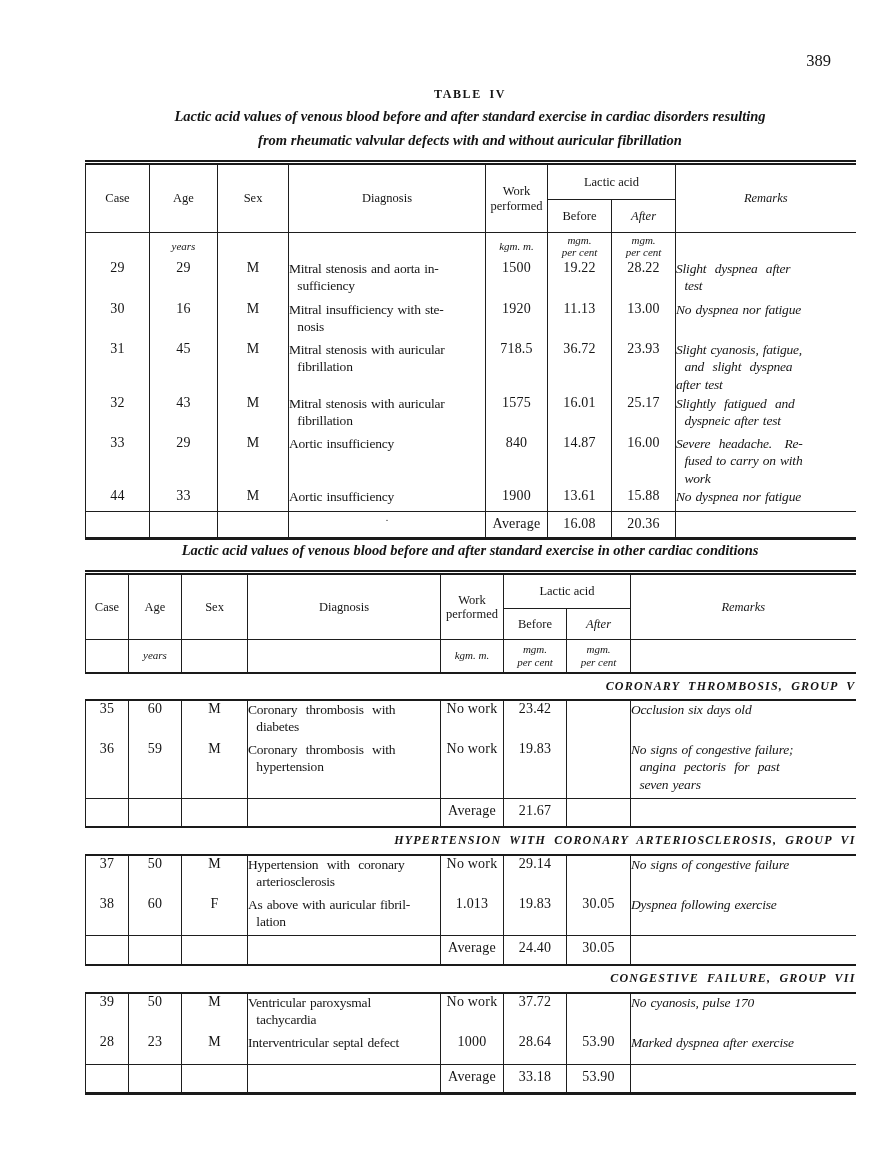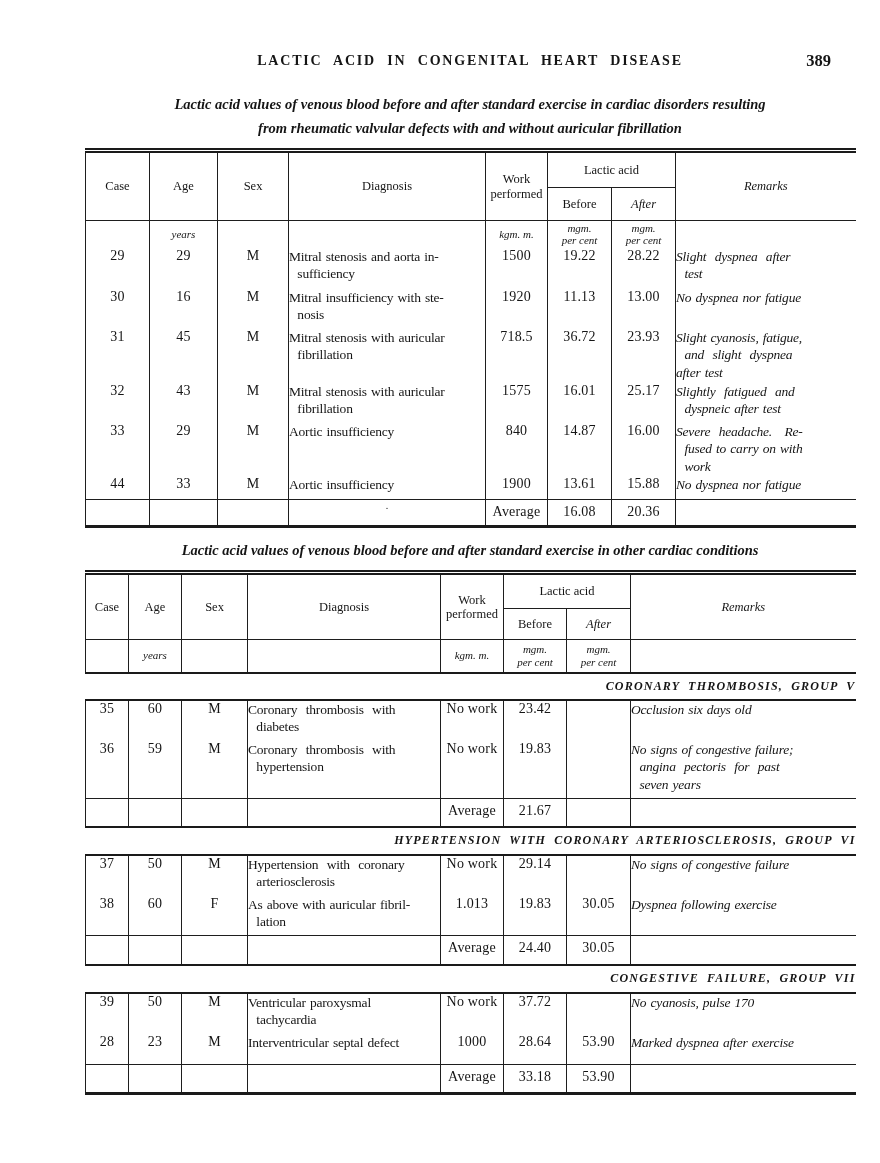--- a/index.html
+++ b/index.html
@@ -3,21 +3,21 @@
 <meta charset="utf-8">
 <style>
   html,body{margin:0;padding:0;background:#ffffff;}
   body{width:880px;height:1163px;position:relative;color:#151515;
        font-family:"Liberation Serif","DejaVu Serif",serif;
        -webkit-font-smoothing:antialiased;}
   .page{position:relative;width:880px;height:1163px;overflow:hidden;}
 
   .running-head{position:absolute;top:53px;left:85px;width:770px;text-align:center;
     font-size:14px;font-weight:bold;letter-spacing:1.8px;word-spacing:6px;}
-  .pageno{position:absolute;right:24px;top:-2px;font-size:16.5px;font-weight:bold;
+  .pageno{position:absolute;right:24px;top:-2px;font-size:16.5px;font-weight:normal;
     letter-spacing:0;word-spacing:0;}
 
   .table-block{position:absolute;left:85px;width:770px;}
   .block4{top:88px;}
   .block5{top:534px;}
   .tbl-label{text-align:center;font-size:12px;font-weight:bold;letter-spacing:1.6px;
     word-spacing:3px;line-height:12px;}
   .tbl-title{text-align:center;font-style:italic;font-weight:bold;font-size:14.5px;
     line-height:24px;margin:4px 0 8px;white-space:pre-wrap;}
 
@@ -53,25 +53,25 @@
 
   .h24{height:24px}.h27{height:27px}.h28{height:28px}.h29{height:29px}.h31{height:31px}
   .h33{height:33px}.h40{height:40px}.h41{height:41px}.h53{height:53px}.h54{height:54px}.h58{height:58px}
 </style>
 </head>
 <body>
 
 <div class="page">
 
   <div class="running-head">
-    <span>LACTIC ACID IN CONGENITAL HEART DISEASE</span>
     <span class="pageno">389</span>
   </div>
 
   <div class="table-block block4">
+    <div class="tbl-label">TABLE IV</div>
     <div class="tbl-title">Lactic acid values of venous blood before and after standard exercise in cardiac disorders resulting
 from rheumatic valvular defects with and without auricular fibrillation</div>
 
     <table class="paper-table t4">
       <colgroup>
         <col style="width:64px">
           <col style="width:68px">
           <col style="width:71px">
           <col style="width:197px">
         <col style="width:62px">

